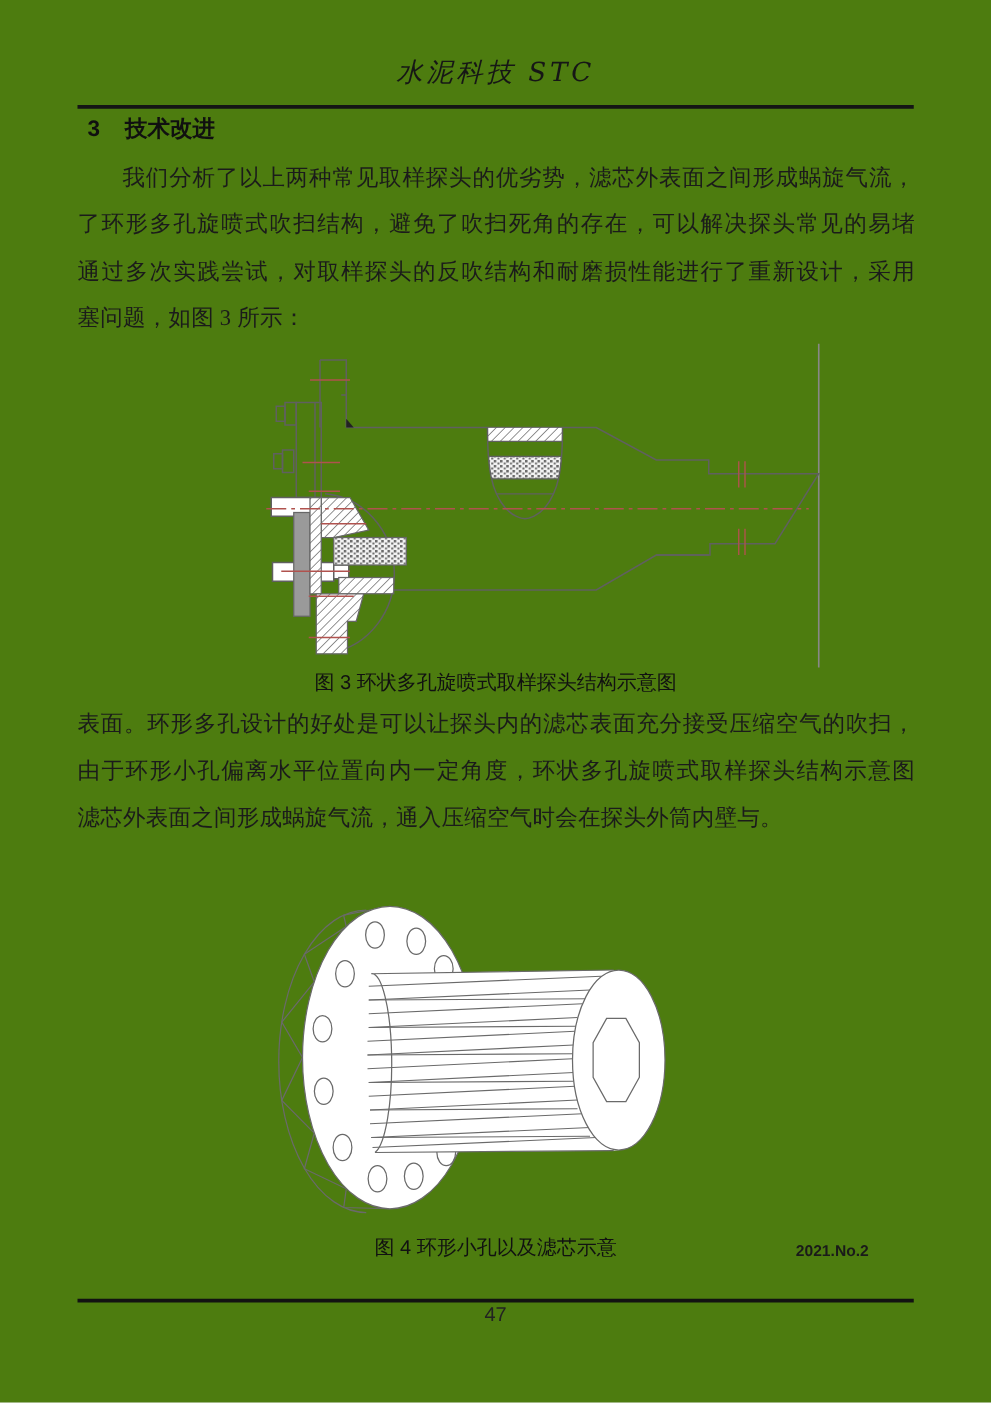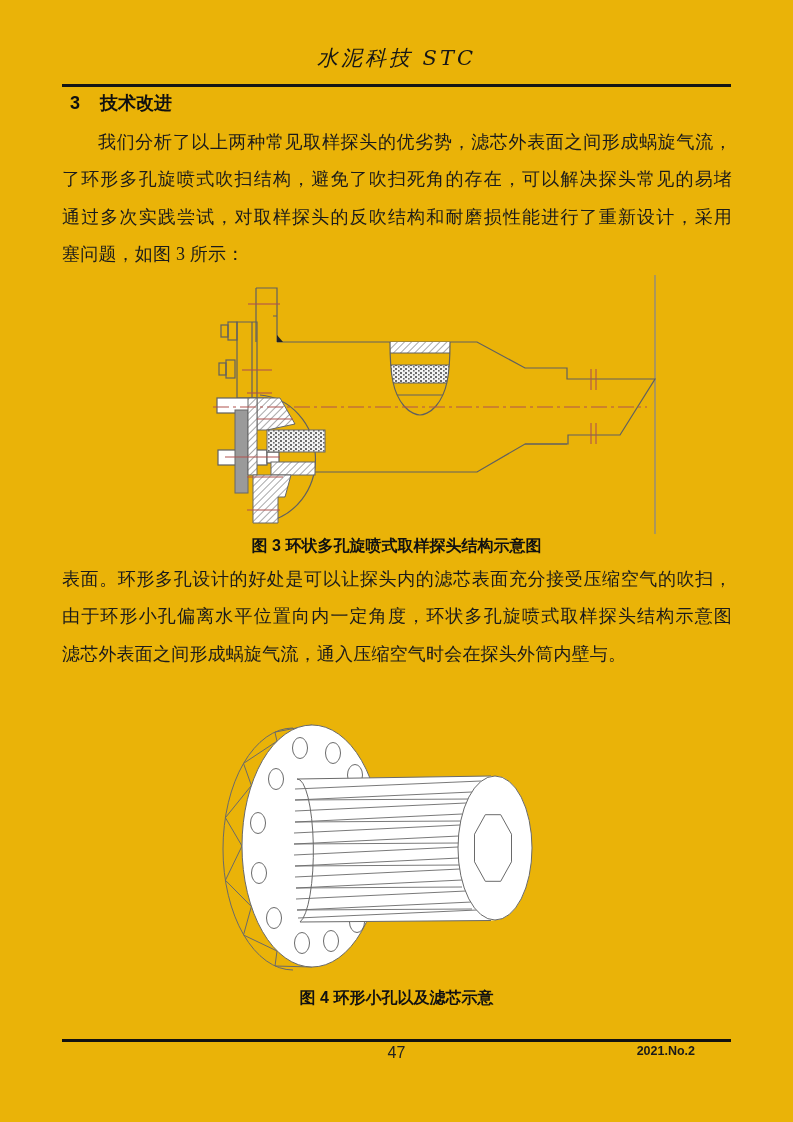--- a/index.html
+++ b/index.html
@@ -1,48 +1,48 @@
 <!DOCTYPE html>
 <html><head>
 <meta charset="utf-8">
 <style>
   html,body{margin:0;padding:0;background:#e8e8e8;}
   .page{
     position:relative;width:793px;height:1122px;margin:0 auto;
-    background:#eab308;overflow:hidden;
+    background:#4d7c0f;overflow:hidden;
     font-family:"Liberation Serif","DejaVu Serif",serif;color:#1b1b1b;
   }
   .journal-title{
     position:absolute;top:44px;left:62px;width:669px;text-align:center;
     font-size:21px;letter-spacing:3px;color:#161616;
     font-family:"DejaVu Serif","Liberation Serif",serif;font-style:italic;
   }
   .header-rule{position:absolute;top:84px;left:62px;width:669px;height:3px;background:#151515;}
   .section-heading{
     position:absolute;top:91px;left:70px;display:flex;gap:20px;align-items:baseline;
     font-family:"Liberation Sans","DejaVu Sans",sans-serif;font-weight:bold;
     font-size:18px;color:#101010;
   }
   .para{position:absolute;left:62px;width:670px;font-size:18px;letter-spacing:.2px;}
   .pline{height:37.4px;line-height:37.4px;text-align:justify;text-align-last:justify;white-space:nowrap;}
   .pline.first{text-indent:2em;}
   .pline.last{text-align-last:left;}
   .figure-svg{position:absolute;}
   .fig-caption{
     position:absolute;left:62px;width:669px;text-align:center;
-    font-family:"Liberation Sans","DejaVu Sans",sans-serif;font-weight:bold;
+    font-family:"Liberation Sans","DejaVu Sans",sans-serif;font-weight:normal;
     font-size:16px;color:#111;
   }
   .footer-rule{position:absolute;top:1039px;left:62px;width:669px;height:2.5px;background:#121212;}
   .footer-page{
     position:absolute;top:1044px;left:62px;width:669px;text-align:center;
     font-family:"Liberation Sans","DejaVu Sans",sans-serif;font-size:16px;color:#222;
   }
   .footer-issue{
-    position:absolute;top:1044px;left:560px;width:135px;text-align:right;
+    position:absolute;top:994px;left:560px;width:135px;text-align:right;
     font-family:"Liberation Sans","DejaVu Sans",sans-serif;font-size:12.5px;font-weight:bold;color:#1a1a1a;
   }
 </style>
 </head>
 <body>
 
 <div class="page">
 
   <div class="journal-title">水泥科技 STC</div>
   <div class="header-rule"></div>

